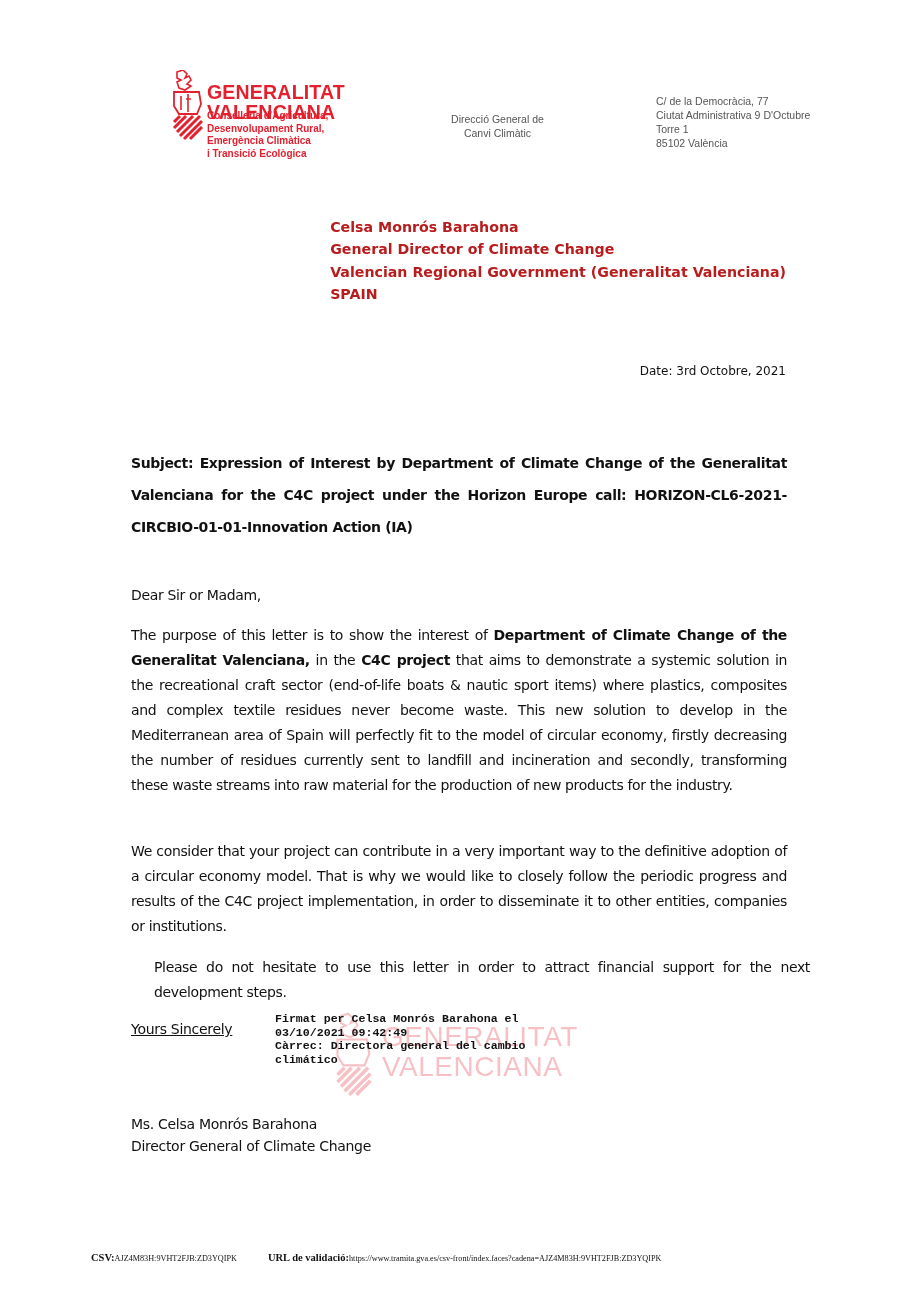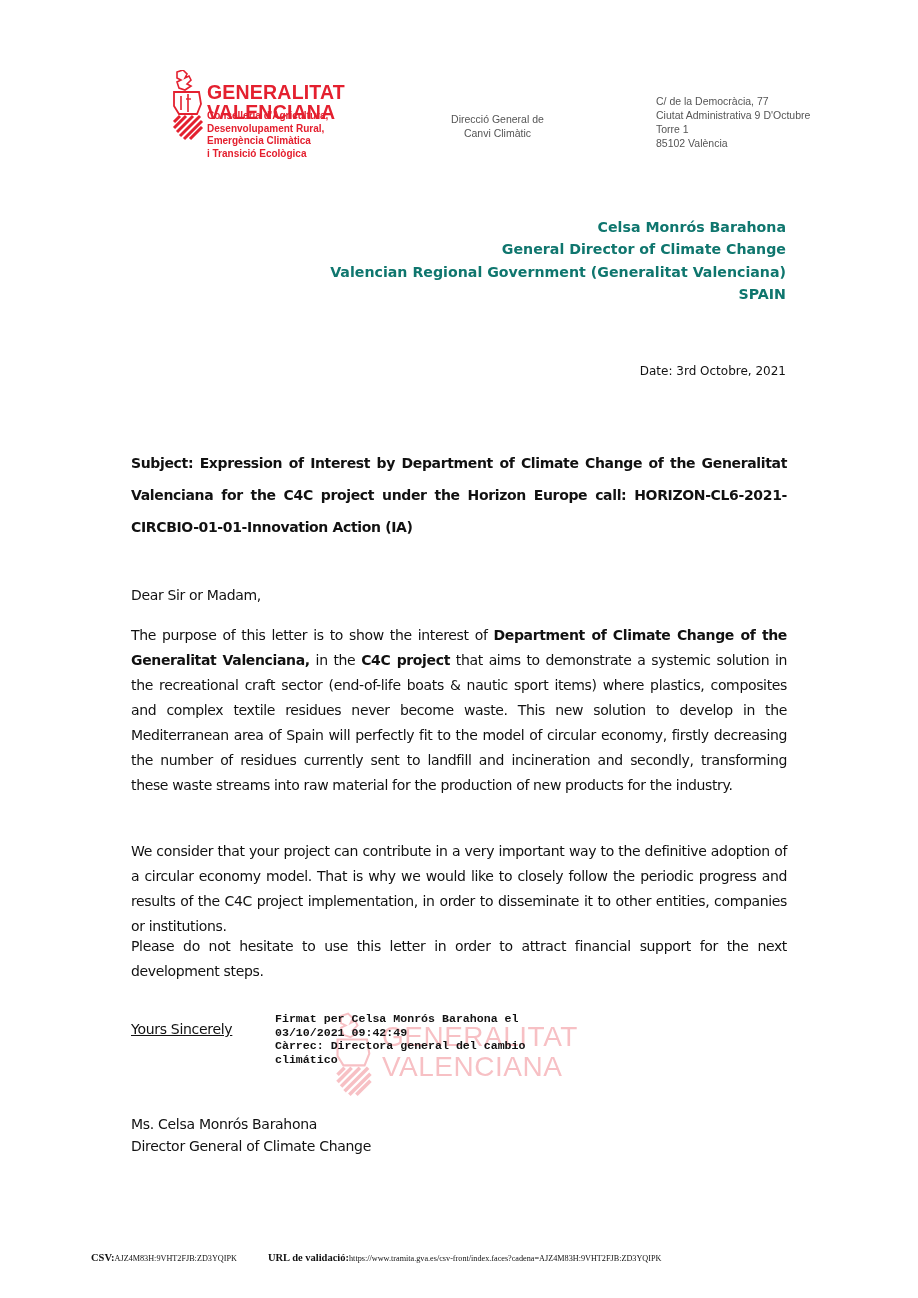--- a/index.html
+++ b/index.html
@@ -6,30 +6,30 @@
     body { width: 918px; height: 1298px; position: relative; overflow: hidden; font-family: "Liberation Sans", sans-serif; color: #111; }
 
     .logo { position: absolute; left: 171px; top: 70px; width: 180px; height: 110px; }
     .logo-emblem { position: absolute; left: 0; top: 0; width: 34px; height: 72px; }
     .logo-title { position: absolute; left: 36px; top: 12px; font-family: "Liberation Sans", sans-serif; font-weight: bold; color: #e4202f; font-size: 19.5px; line-height: 20px; letter-spacing: 0.2px; }
     .logo-sub { position: absolute; left: 36px; top: 40px; font-family: "Liberation Sans", sans-serif; font-weight: bold; color: #e4202f; font-size: 10px; line-height: 12.5px; white-space: nowrap; }
 
     .dept { position: absolute; left: 440px; top: 89px; width: 115px; text-align: center; font-size: 10.5px; line-height: 13.5px; color: #555; margin-top: 24px; }
     .address { position: absolute; left: 656px; top: 94px; font-size: 10.5px; line-height: 14px; color: #555; }
 
-    .recipient { position: absolute; right: 132px; top: 216px; text-align: right; font-family: "DejaVu Sans", sans-serif; font-weight: bold; font-size: 14.2px; line-height: 22.3px; color: #0f766e; }
+    .recipient { position: absolute; right: 132px; top: 216px; text-align: left; font-family: "DejaVu Sans", sans-serif; font-weight: bold; font-size: 14.2px; line-height: 22.3px; color: #b91c1c; }
 
     .date { position: absolute; right: 132px; top: 364px; font-family: "DejaVu Sans", sans-serif; font-size: 12px; color: #111; }
 
     .body-text { position: absolute; left: 131px; width: 656px; font-family: "DejaVu Sans", sans-serif; font-size: 14px; line-height: 25px; color: #111; text-align: justify; letter-spacing: -0.35px; }
     .subject { top: 447px; font-weight: bold; line-height: 32px; }
     .salutation { top: 583px; }
     .p1 { top: 623px; }
     .p2 { top: 839px; }
-    .p3 { top: 934px; }
+    .p3 { top: 955px; margin-left: 23px; }
 
     .yours { position: absolute; left: 131px; top: 1021px; font-family: "DejaVu Sans", sans-serif; font-size: 14px; color: #111; letter-spacing: -0.3px; text-decoration: underline; }
 
     .stamp-bg { position: absolute; left: 332px; top: 1002px; width: 250px; height: 105px; opacity: 0.28; }
     .stamp-bg .s-title { position: absolute; left: 50px; top: 20px; font-family: "Liberation Sans", sans-serif; color: #e4202f; font-size: 28px; line-height: 30px; letter-spacing: 0.5px; }
 
     .signature { position: absolute; left: 275px; top: 1012px; font-family: "Liberation Mono", monospace; font-weight: bold; font-size: 11.6px; line-height: 13.5px; color: #111; white-space: pre; }
 
     .signer { position: absolute; left: 131px; top: 1113px; font-family: "DejaVu Sans", sans-serif; font-size: 14px; line-height: 22px; color: #111; letter-spacing: -0.3px; }
 

